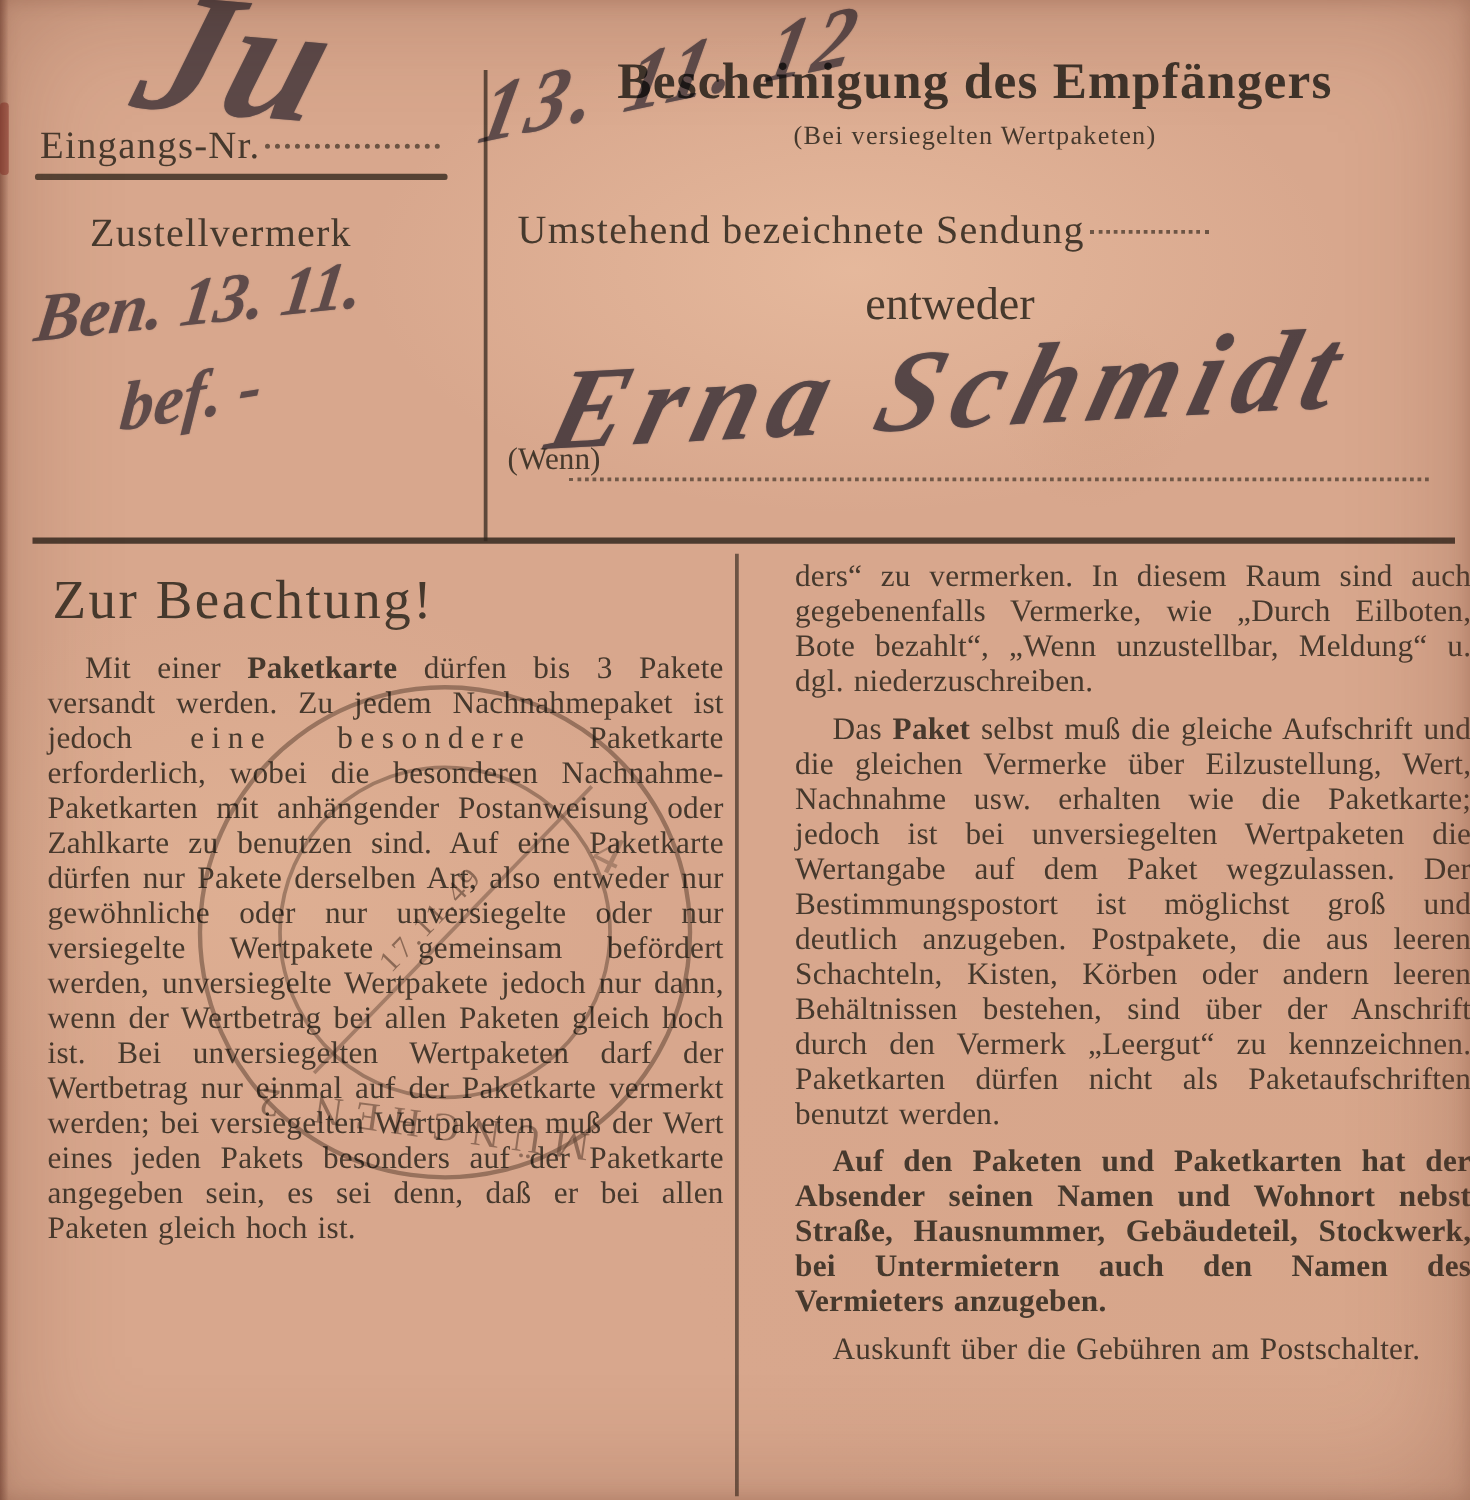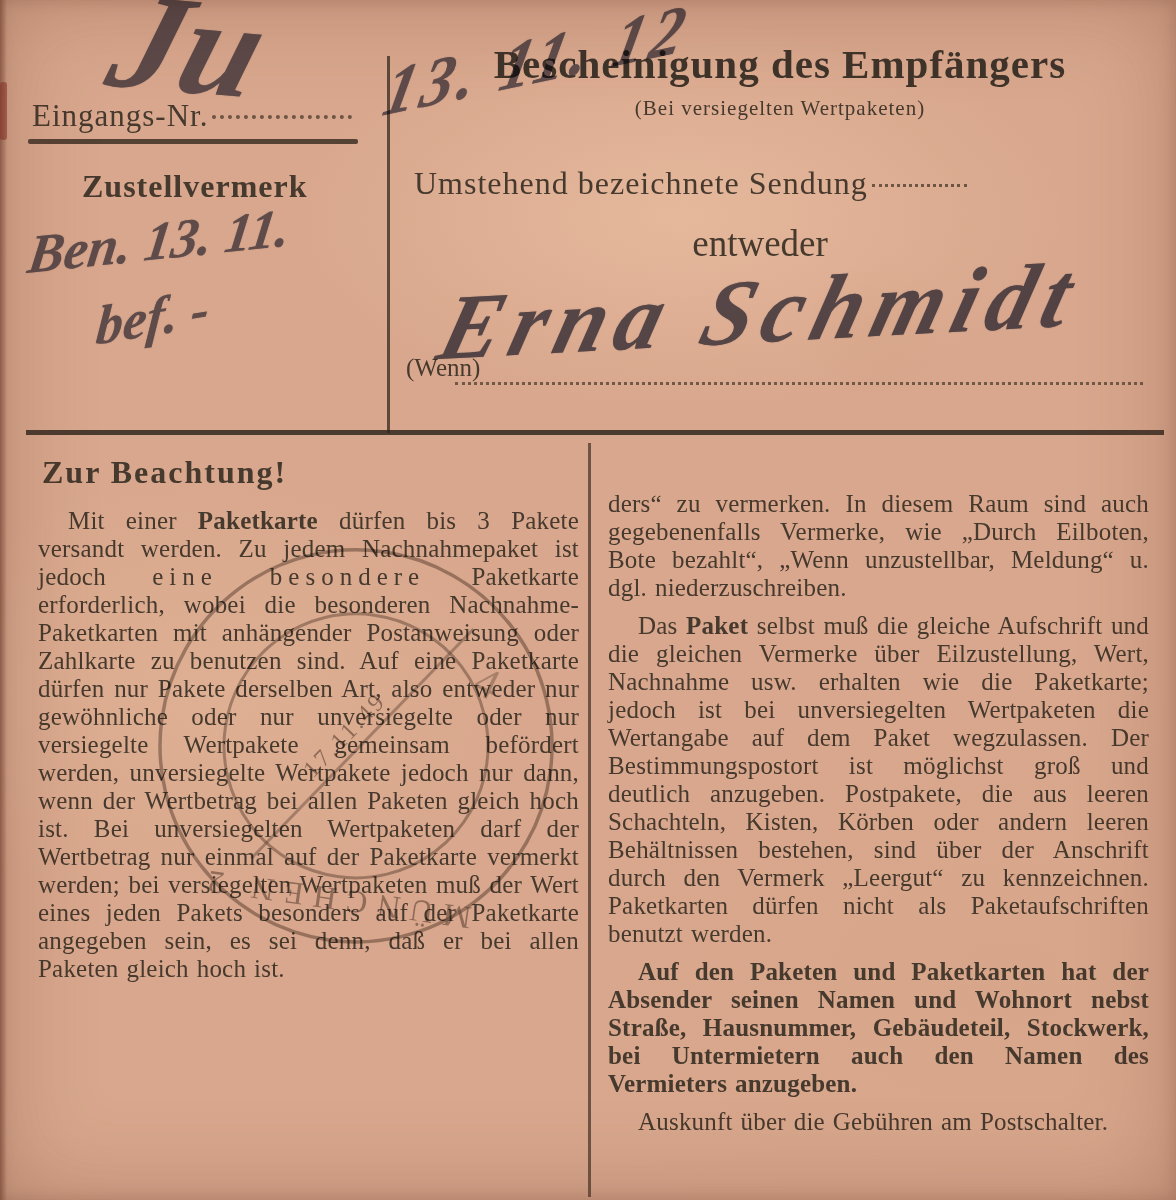--- a/index.html
+++ b/index.html
@@ -20,21 +20,21 @@
   .print{color:var(--ink,#46392d);}
   .pen{
     color:var(--pen,#4c4f66);font-style:italic;mix-blend-mode:multiply;
     text-shadow:0 0 1px rgba(76,79,102,.65);white-space:nowrap;z-index:6;
   }
   
   .eingangs{left:32px;top:98px;font-size:31px;letter-spacing:1px;white-space:nowrap;}
   .leader-dots{display:inline-block;width:140px;border-bottom:4px dotted rgba(72,56,43,.75);
     transform:translateY(-7px);margin-left:4px;}
   .eingangs-rule{left:28px;top:139px;width:330px;height:5px;background:rgba(62,48,36,.85);border-radius:2px;}
-  .zustell{left:82px;top:168px;font-size:32px;letter-spacing:1px;font-weight:bold;}
+  .zustell{left:72px;top:168px;font-size:32px;letter-spacing:1px;}
   .hw-scribble{left:116px;top:-34px;font-size:138px;font-weight:bold;
     transform:rotate(5deg) skewX(-12deg);opacity:.82;}
   .hw-note1{left:28px;top:210px;font-size:54px;font-weight:bold;
     transform:rotate(-6deg) skewX(-14deg);opacity:.8;}
   .hw-note2{left:96px;top:286px;font-size:54px;font-weight:bold;
     transform:rotate(-9deg) skewX(-14deg);opacity:.8;}
   
   .vert-top{left:387px;top:56px;width:3px;height:377px;background:rgba(64,49,37,.8);}
   .main-rule{left:26px;top:430px;width:1138px;height:5px;background:rgba(52,40,30,.85);}
   .col-divider{left:588px;top:443px;width:3px;height:754px;background:rgba(64,49,37,.7);}
@@ -47,22 +47,22 @@
   .erhalten{left:400px;top:222px;width:720px;text-align:center;font-size:37px;}
   .name-label{left:406px;top:354px;font-size:25px;}
   .name-dots{left:455px;top:354px;width:688px;height:28px;border-bottom:3px dotted rgba(70,55,43,.7);}
   .hw-date{left:382px;top:22px;font-size:66px;font-weight:bold;letter-spacing:5px;
     transform:rotate(-12deg) skewX(-24deg);opacity:.8;}
   .hw-signature{left:442px;top:258px;font-size:92px;font-weight:bold;letter-spacing:9px;
     transform:rotate(-3deg) skewX(-18deg);opacity:.88;}
   
   .col{position:absolute;top:448px;}
   .col-left{left:38px;width:541px;}
-  .col-right{left:608px;width:541px;margin-top:42px;}
-  .notice-heading{font-size:32px;font-weight:bold;letter-spacing:2px;margin:6px 0 16px 4px;}
+  .col-right{left:636px;width:541px;}
+  .notice-heading{font-size:44px;font-weight:normal;letter-spacing:2px;margin:6px 0 16px 4px;}
   .col p{font-size:25px;line-height:28px;text-align:justify;margin:0 0 10px;
     text-indent:30px;letter-spacing:.2px;word-spacing:1.5px;}
   .col p.noindent{text-indent:0;}
   .col .b{font-weight:bold;}
   .col .sp{letter-spacing:6px;}
   
   .stamp{left:150px;top:540px;width:414px;height:412px;mix-blend-mode:multiply;
     opacity:.78;transform:rotate(8deg);z-index:5;pointer-events:none;}
   
   .left-edge{left:0;top:0;width:7px;height:100%;

